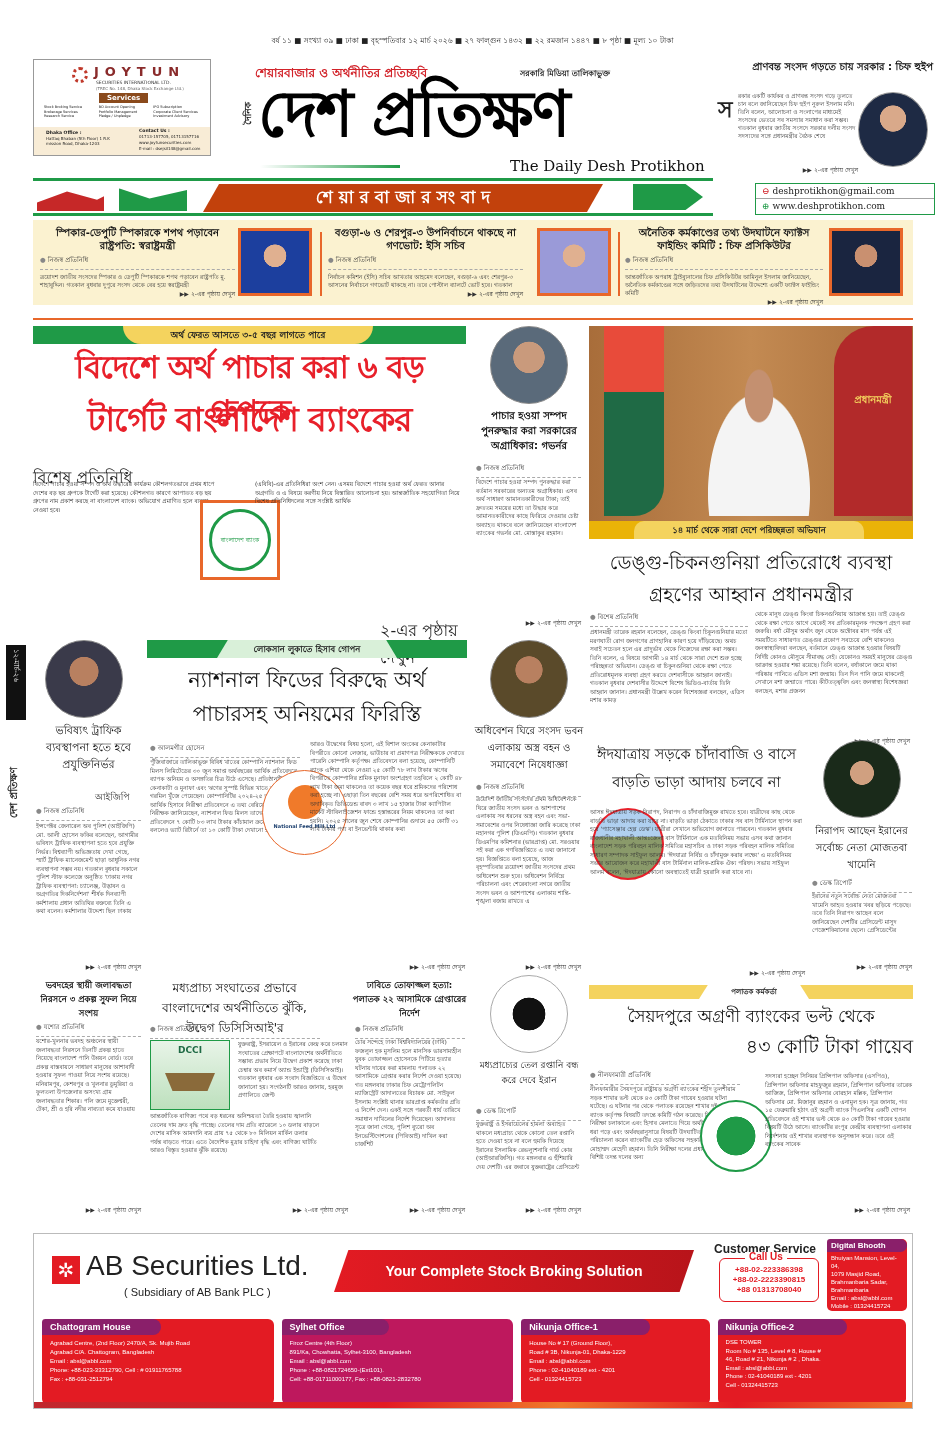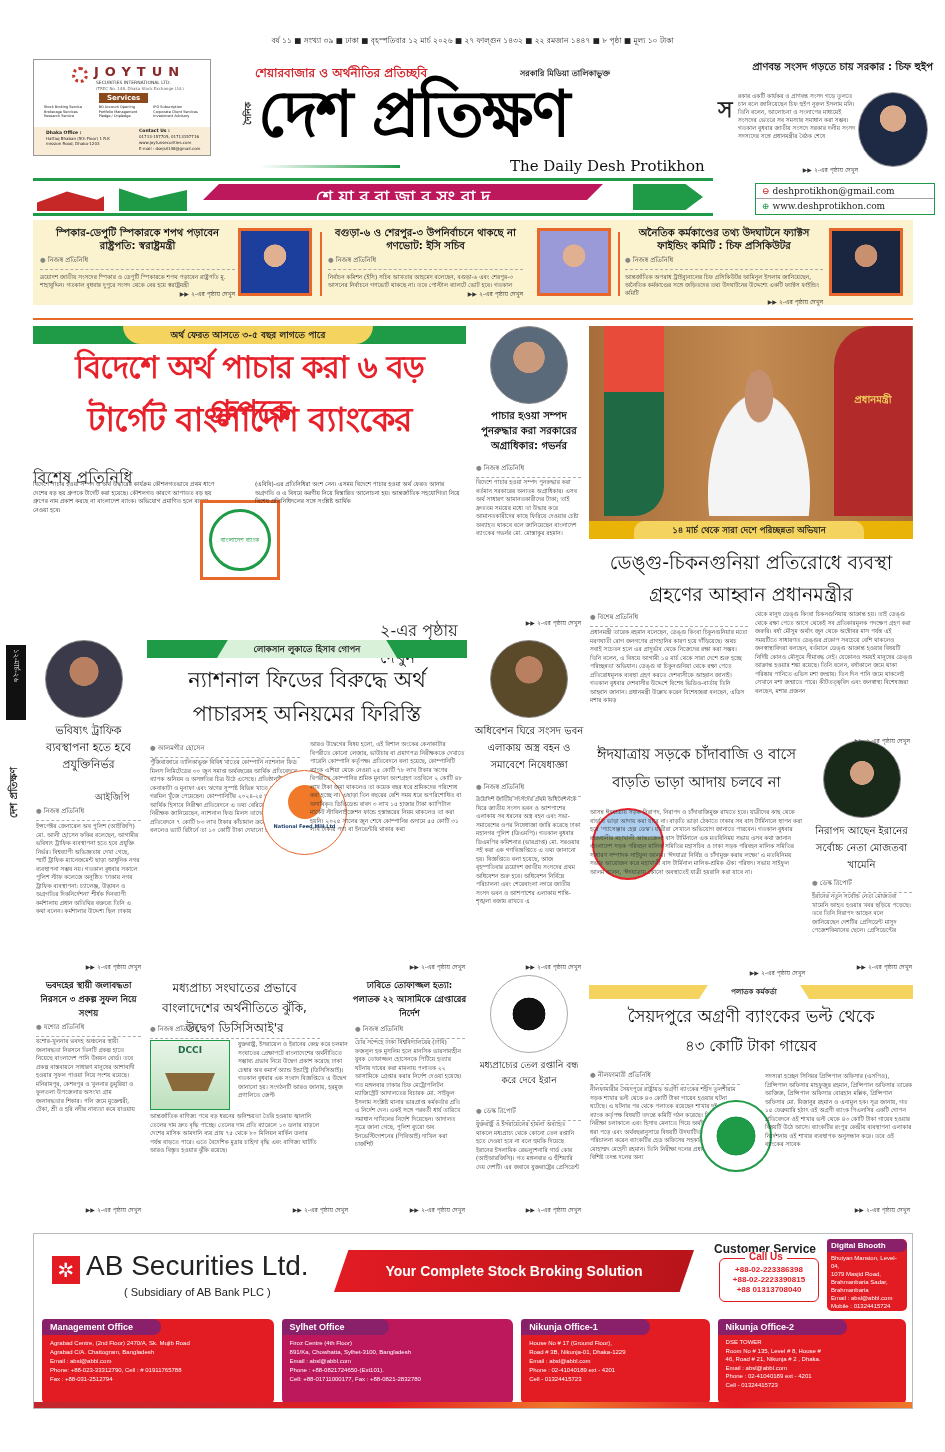--- a/index.html
+++ b/index.html
@@ -50,21 +50,21 @@
   <div style="position:absolute;left:15px;top:2px;color:#d2232a;font:bold 12px 'DejaVu Sans',sans-serif">শেয়ারবাজার ও অর্থনীতির প্রতিচ্ছবি</div>
   <div style="position:absolute;left:280px;top:5px;font:bold 8px 'DejaVu Sans',sans-serif">সরকারি মিডিয়া তালিকাভুক্ত</div>
   <div style="position:absolute;left:0;top:40px;writing-mode:vertical-rl;transform:rotate(180deg);font:bold 9px 'DejaVu Sans',sans-serif">দৈনিক</div>
   <div style="position:absolute;left:18px;top:12px;font:900 64px 'DejaVu Sans',sans-serif;letter-spacing:-2px;color:#000;line-height:80px">দেশ প্রতিক্ষণ</div>
   <div style="position:absolute;left:20px;top:103px;width:140px;height:3px;background:linear-gradient(90deg,#fff,#1f9a47)"></div>
   <div style="position:absolute;left:270px;top:95px;font:15px 'DejaVu Serif',serif;color:#111">The Daily Desh Protikhon</div>
 </div>
 
 <div class="abs" style="left:33px;top:178px;width:680px;height:38px;border-top:3px solid #1f9a47;border-bottom:3px solid #1f9a47;background:#fff">
   <div style="position:absolute;left:4px;top:2px;width:150px;height:28px;background:linear-gradient(90deg,#c62828 0 45%,#fff 45% 55%,#1f9a47 55%);clip-path:polygon(0 70%,20% 30%,40% 60%,55% 20%,75% 55%,100% 25%,100% 100%,0 100%)"></div>
-  <div style="position:absolute;left:170px;top:3px;width:400px;height:16px;background:#be185d;color:#fff;font:bold 17px 'DejaVu Sans',sans-serif;text-align:center;line-height:26px;clip-path:polygon(4% 0,100% 0,96% 100%,0 100%)">শে য়া র বা জা র সং বা দ</div>
+  <div style="position:absolute;left:170px;top:3px;width:400px;height:28px;background:#c2410c;color:#fff;font:bold 17px 'DejaVu Sans',sans-serif;text-align:center;line-height:26px;clip-path:polygon(4% 0,100% 0,96% 100%,0 100%)">শে য়া র বা জা র সং বা দ</div>
   <div style="position:absolute;left:600px;top:3px;width:70px;height:26px;background:#1f9a47;clip-path:polygon(0 0,75% 0,100% 50%,75% 100%,0 100%)"></div>
 </div>
 <div class="abs" style="left:755px;top:183px;width:180px;height:32px;border:1px solid #1f9a47">
   <div style="font:9px 'DejaVu Serif',serif;padding:2px 6px;border-bottom:1px solid #a3a3a3"><span style="color:#d2232a">⊖</span> <span>deshprotikhon@gmail.com</span></div>
   <div style="font:9px 'DejaVu Serif',serif;padding:2px 6px"><span style="color:#1f9a47">⊕</span> <span>www.deshprotikhon.com</span></div>
 </div>
 
 <div class="abs" style="left:718px;top:60px;width:220px;height:118px">
   <div class="hl" style="font-size:10px;text-align:right;line-height:14px;width:215px">প্রাণবন্ত সংসদ গড়তে চায় সরকার : চিফ হুইপ</div>
   <div style="position:absolute;left:0;top:32px;font:bold 22px 'DejaVu Sans',sans-serif">স</div>
@@ -210,21 +210,21 @@
 <div class="abs photo" style="left:490px;top:975px;width:78px;height:78px;background:radial-gradient(circle at 50% 50%,#111 0 30%,#fff 31%);border:1px solid #aaa"></div>
 <div class="abs hl" style="left:474px;top:1058px;width:110px;text-align:center;font-size:9px;line-height:15px;font-weight:normal">মধ্যপ্রাচ্যের তেল রপ্তানি বন্ধ করে দেবে ইরান</div>
 <div class="abs byline" style="left:476px;top:1106px;width:105px;padding-bottom:3px;border-bottom:1px dashed #aaa">ডেস্ক রিপোর্ট</div>
 <div class="abs tiny" style="left:476px;top:1120px;width:105px;height:82px;overflow:hidden;font-size:5.8px;line-height:8.5px">যুক্তরাষ্ট্র ও ইসরায়েলের হামলা অব্যাহত থাকলে মধ্যপ্রাচ্য থেকে কোনো তেল রপ্তানি হতে দেওয়া হবে না বলে হুমকি দিয়েছে ইরানের ইসলামিক রেভল্যুশনারি গার্ড কোর (আইআরজিসি)। গত মঙ্গলবার এ হুঁশিয়ারি দেয় দেশটি। এর জবাবে যুক্তরাষ্ট্রের প্রেসিডেন্ট</div>
 <div class="abs more" style="left:476px;top:1205px;width:105px">২-এর পৃষ্ঠায় দেখুন</div>
 
 <div class="abs" style="left:589px;top:985px;width:324px;height:14px;background:#f4d35e">
   <div style="position:absolute;left:110px;top:0;width:110px;height:14px;background:#fff;clip-path:polygon(8% 0,92% 0,100% 100%,0 100%);text-align:center;font:bold 7px 'DejaVu Sans',sans-serif;line-height:14px">পলাতক কর্মকর্তা</div>
 </div>
 <div class="abs hl" style="left:589px;top:1003px;width:324px;text-align:center;font-size:17px;line-height:26px;font-weight:normal">সৈয়দপুরে অগ্রণী ব্যাংকের ভল্ট থেকে</div>
-<div class="abs hl" style="left:589px;top:1033px;width:324px;text-align:center;font-size:15px;line-height:26px;font-weight:normal">৪৩ কোটি টাকা গায়েব</div>
+<div class="abs hl" style="left:589px;top:1033px;width:324px;text-align:right;font-size:19px;line-height:26px;font-weight:normal">৪৩ কোটি টাকা গায়েব</div>
 <div class="abs byline" style="left:590px;top:1070px;width:150px;padding-bottom:3px;border-bottom:1px dashed #aaa">নীলফামারী প্রতিনিধি</div>
 <div class="abs tiny" style="left:590px;top:1085px;width:150px;height:120px;overflow:hidden;font-size:5.8px;line-height:8.5px">নীলফামারীর সৈয়দপুরে রাষ্ট্রায়ত্ত অগ্রণী ব্যাংকের শহীদ তুলশীরাম সড়ক শাখার ভল্ট থেকে ৪৩ কোটি টাকা গায়েব হওয়ার ঘটনা ঘটেছে। এ ঘটনার পর থেকে পলাতক রয়েছেন শাখার দুই কর্মকর্তা। ব্যাংক কর্তৃপক্ষ বিষয়টি তদন্তে কমিটি গঠন করেছে। নিয়মিত নিরীক্ষা চলাকালে এবং হিসাব মেলাতে গিয়ে অর্থনৈতিক অসংগতি ধরা পড়ে এবং অর্থবছরানুসারে বিষয়টি উদঘাটিত হয়। এই তদন্ত পরিচালনা করেন ব্যাংকটির হেড অফিসের সহকারী মহাব্যবস্থাপক মোহাম্মদ মেহেদী রহমান। তিনি নিরীক্ষা দলের প্রধান। সাত সদস্য বিশিষ্ট তদন্ত দলের অন্য</div>
 <div class="abs photo" style="left:700px;top:1100px;width:72px;height:72px;background:radial-gradient(circle,#1f9a47 0 40%,#fff 41%);border:2px solid #1f9a47"></div>
 <div class="abs tiny" style="left:765px;top:1072px;width:148px;height:132px;overflow:hidden;font-size:5.8px;line-height:8.5px">সদস্যরা হচ্ছেন সিনিয়র প্রিন্সিপাল অফিসার (এসপিও), প্রিন্সিপাল অফিসার মাহফুজুর রহমান, প্রিন্সিপাল অফিসার তারেক আজিজ, প্রিন্সিপাল অফিসার বোরহান মল্লিক, প্রিন্সিপাল অফিসার মো. মিজানুর রহমান ও এনামুল হক। সূত্র জানায়, গত ১৫ ফেব্রুয়ারি হঠাৎ ওই অগ্রণী ব্যাংক পিএলসির একটি গোপন প্রতিবেদনে ওই শাখার ভল্ট থেকে ৪৩ কোটি টাকা গায়েব হওয়ার বিষয়টি উঠে আসে। ব্যাংকটির রংপুর কেন্দ্রীয় ব্যবস্থাপনা এলাকার নির্দেশনায় ওই শাখার ব্যবস্থাপক অনুসন্ধান করে। তবে ওই ব্যাংকের সাবেক</div>
 <div class="abs more" style="left:810px;top:1205px;width:100px">২-এর পৃষ্ঠায় দেখুন</div>
 
 <div class="abs" style="left:33px;top:1233px;width:880px;height:176px;border:1px solid #bbb;background:#fff">
   <div style="position:absolute;left:18px;top:22px;width:28px;height:28px;background:#e31b23;color:#fff;font:bold 20px 'DejaVu Sans',sans-serif;text-align:center;line-height:28px">✲</div>
   <div style="position:absolute;left:52px;top:16px;font:28px 'Liberation Sans',sans-serif;color:#222">AB Securities Ltd.</div>
   <div style="position:absolute;left:90px;top:52px;font:11px 'Liberation Sans',sans-serif;color:#222">( Subsidiary of AB Bank PLC )</div>
@@ -239,21 +239,21 @@
   <div style="position:absolute;left:793px;top:5px;width:80px;height:72px;background:#e31b23;border-radius:5px;color:#fff;font:6px 'Liberation Sans',sans-serif;line-height:8px;padding:0 4px">
     <div style="background:#8a1f6a;margin:0 -4px 2px;padding:2px 4px;font:bold 8px 'Liberation Sans',sans-serif;border-radius:5px 10px 10px 0">Digital Bhooth</div>
     <div>Bhuiyan Mansion, Level-04,</div>
       <div>1079 Masjid Road, Brahmanbaria Sadar,</div>
       <div>Brahmanbaria</div>
       <div>Email : absl@abbl.com</div>
       <div>Mobile : 01324415724</div>
   </div>
   <div style="position:absolute;left:8px;top:85px;width:864px;display:flex;gap:8px">
     <div style="flex:1.25;height:86px;background:#e31b23;border-radius:6px;color:#fff;font:6px 'Liberation Sans',sans-serif;line-height:9px;padding:0 8px">
-      <div style="background:#8a1f6a;margin:0 -8px 4px;padding:3px 8px;font:bold 9px 'Liberation Sans',sans-serif;border-radius:6px 14px 14px 0;width:55%">Management Office</div>
+      <div style="background:#8a1f6a;margin:0 -8px 4px;padding:3px 8px;font:bold 9px 'Liberation Sans',sans-serif;border-radius:6px 14px 14px 0;width:55%">Chattogram House</div>
       <div>Agrabad Centre, (2nd Floor) 2470/A, Sk. Mujib Road</div>
         <div>Agrabad C/A. Chattogram, Bangladesh</div>
         <div>Email : absl@abbl.com</div>
         <div>Phone: +88-023-33312790, Cell : # 01911765788</div>
         <div>Fax : +88-031-2512794</div>
     </div>
     <div style="flex:1.25;height:86px;background:#be185d;border-radius:6px;color:#fff;font:6px 'Liberation Sans',sans-serif;line-height:9px;padding:0 8px">
       <div style="background:#8a1f6a;margin:0 -8px 4px;padding:3px 8px;font:bold 9px 'Liberation Sans',sans-serif;border-radius:6px 14px 14px 0;width:50%">Sylhet Office</div>
       <div>Firoz Centre (4th Floor)</div>
         <div>891/Ka, Chowhatta, Sylhet-3100, Bangladesh</div>

